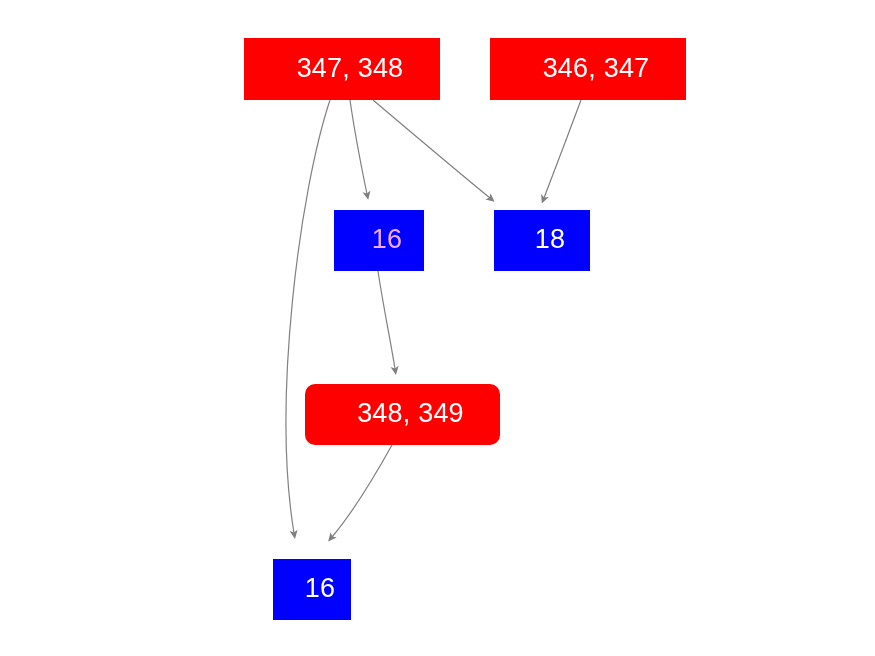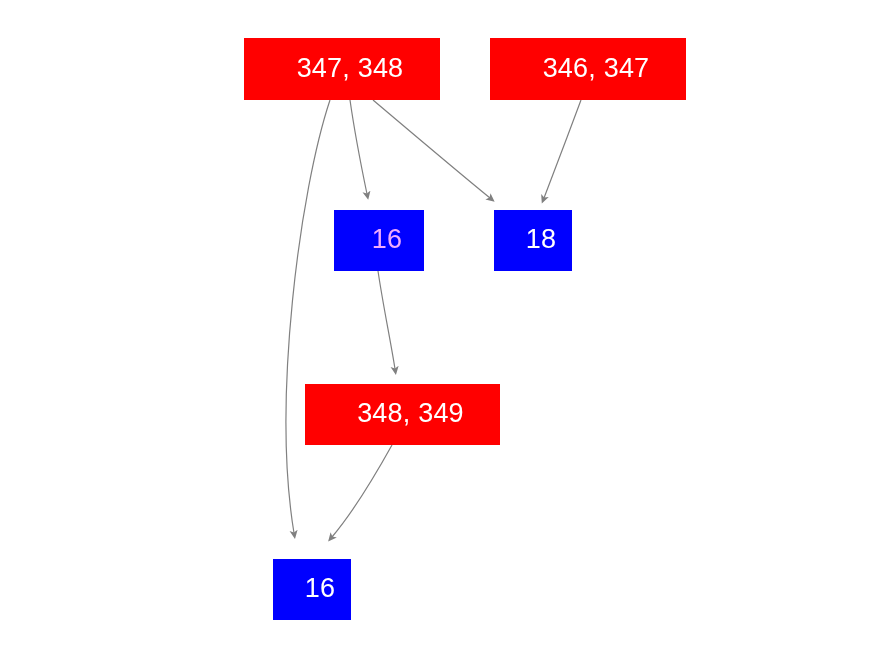--- a/index.html
+++ b/index.html
@@ -70,23 +70,23 @@
 
   <div class="node" style="left: 244px; top: 38px; width: 196px; height: 62px; background: rgb(255, 0, 0); color: rgb(255, 255, 255);">
     <span class="node-label">347, 348</span>
   </div>
   <div class="node" style="left: 490px; top: 38px; width: 196px; height: 62px; background: rgb(255, 0, 0); color: rgb(255, 255, 255);">
     <span class="node-label">346, 347</span>
   </div>
   <div class="node" style="left: 334px; top: 210px; width: 90px; height: 61px; background: rgb(0, 0, 255); color: #f0abfc;">
     <span class="node-label">16</span>
   </div>
-  <div class="node" style="left: 494px; top: 210px; width: 78px; height: 61px; background: rgb(0, 0, 255); color: rgb(255, 255, 255); align-items: center;">
+  <div class="node" style="left: 494px; top: 210px; width: 96px; height: 61px; background: rgb(0, 0, 255); color: rgb(255, 255, 255); align-items: center;">
     <span class="node-label">18</span>
   </div>
-  <div class="node" style="left: 305px; top: 384px; width: 195px; height: 61px; background: rgb(255, 0, 0); color: rgb(255, 255, 255);">
+  <div class="node" style="left: 305px; top: 384px; width: 195px; height: 61px; background: rgb(255, 0, 0); color: rgb(255, 255, 255); border-radius: 10px;">
     <span class="node-label">348, 349</span>
   </div>
   <div class="node" style="left: 273px; top: 559px; width: 78px; height: 61px; background: rgb(0, 0, 255); color: rgb(255, 255, 255);">
     <span class="node-label">16</span>
   </div>
 
 </div>
 
 </body></html>

